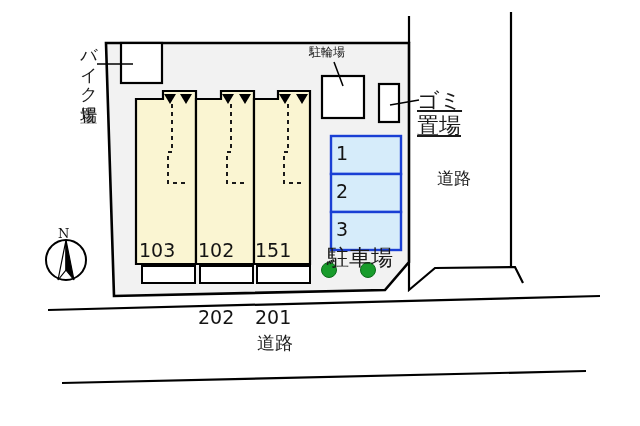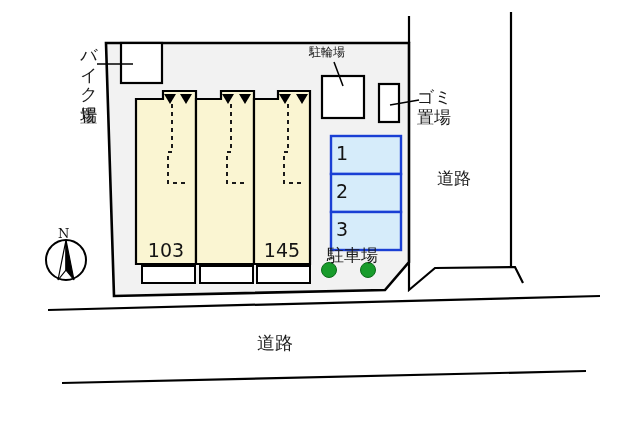--- a/index.html
+++ b/index.html
@@ -32,21 +32,20 @@
     white-space: pre;
   }
   .lbl-vert {
     writing-mode: vertical-rl;
     text-orientation: upright;
     line-height: 1.02;
     letter-spacing: 0px;
   }
   .unit-num {
     position: absolute;
-    text-align: center;
     font-size: 19px;
     font-weight: 500;
     color: #141414;
     line-height: 1.18;
     white-space: pre;
     font-family: "DejaVu Sans", "Liberation Sans", sans-serif;
   }
   .stall-num {
     position: absolute;
     font-size: 19px;
@@ -147,37 +146,42 @@
       <polygon points="66,240 58,280 66,270" fill="#ffffff" stroke="#000000" stroke-width="1.2"></polygon>
       <polygon points="66,240 74,280 66,270" fill="#000000" stroke="#000000" stroke-width="1.2"></polygon>
     </g>
 
   </svg>
 
   <div class="lbl lbl-vert" style="left:80px; top:36px; font-size:17px;">バイク置場</div>
 
   <div class="lbl" style="left:309px; top:46px; font-size:12px;">駐輪場</div>
 
-  <div class="lbl" style="left:417px; top:88px; font-size:17px; line-height:1.15;">ゴミ
+  <div class="lbl" style="left:417px; top:88px; font-size:22px; line-height:1.15;text-decoration:underline;">ゴミ
 置場</div>
 
   <div class="lbl" style="left:437px; top:170px; font-size:17px;">道路</div>
 
-  <div class="lbl" style="left:327px; top:247px; font-size:17px;">駐車場</div>
+  <div class="lbl" style="left:327px; top:247px; font-size:22px;">駐車場</div>
 
   <div class="lbl" style="left:257px; top:334px; font-size:18px;">道路</div>
 
   <div class="compass-n" style="left:58px; top:226px;">N</div>
 
   <div class="unit-num" style="left:139px; top:194px; width:54px;">
     <div>103</div>
   </div>
 
+  <div class="unit-num" style="left:198px; top:194px; width:54px;">
+    <div>102</div>
+    <div>202</div>
+  </div>
 
   <div class="unit-num" style="left:255px; top:194px; width:54px;">
-    <div>145</div>
+    <div>151</div>
+    <div>201</div>
   </div>
 
   <div class="stall-num" style="left:336px; top:142px;">1</div>
   <div class="stall-num" style="left:336px; top:180px;">2</div>
   <div class="stall-num" style="left:336px; top:218px;">3</div>
 
 </div>
 
 </body></html>

